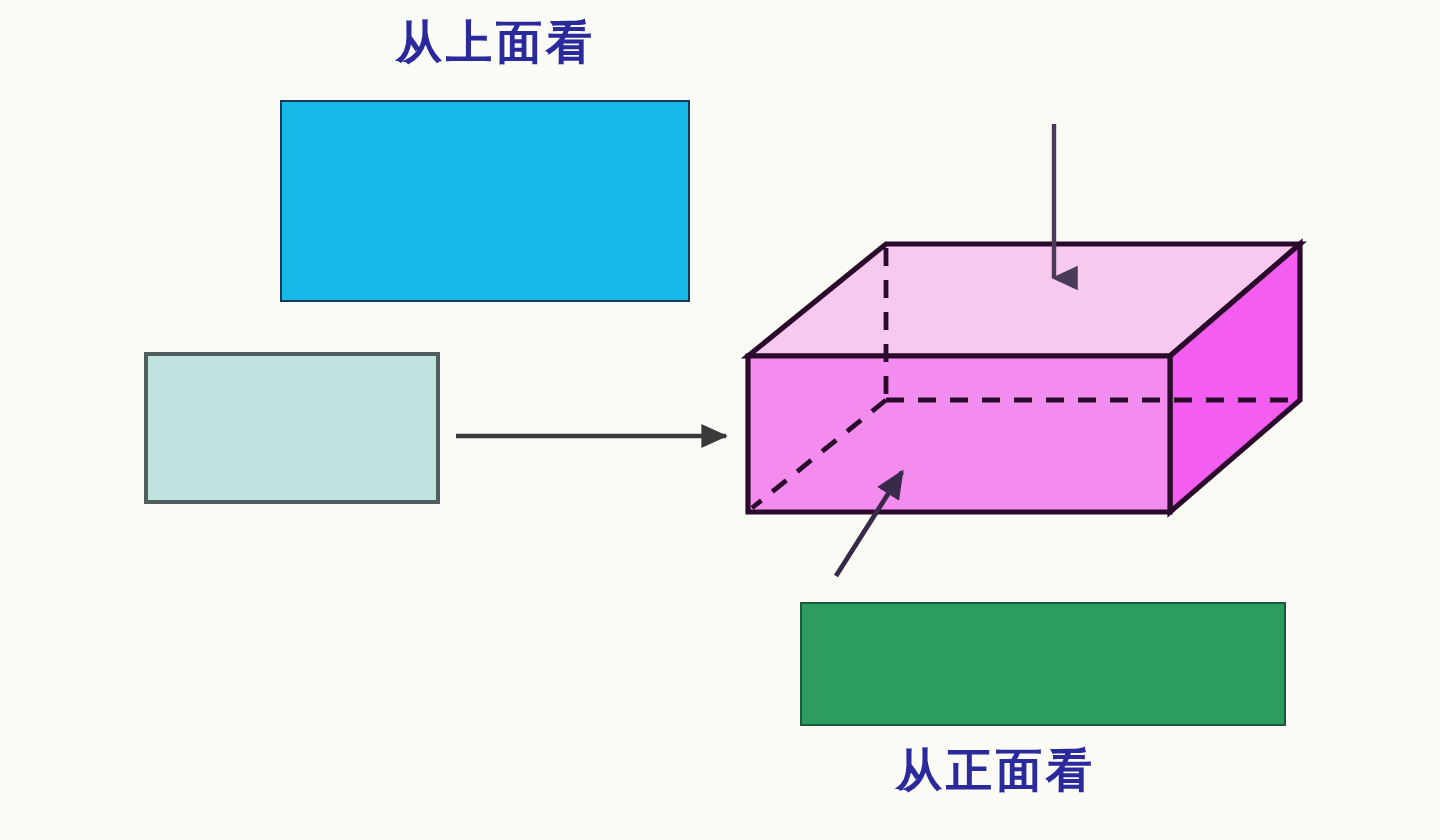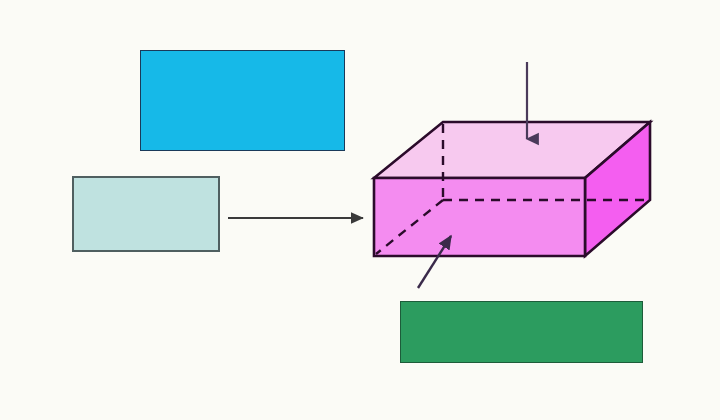--- a/index.html
+++ b/index.html
@@ -76,28 +76,30 @@
     top: 0;
     width: 720px;
     height: 420px;
   }
 </style>
 </head>
 <body>
 
 <div id="stage">
 
+  <div class="label" id="label-top">从上面看</div>
 
   <div class="face-rect" id="rect-top"></div>
 
   <div class="face-rect" id="rect-left"></div>
 
 
   <div class="face-rect" id="rect-front"></div>
 
+  <div class="label" id="label-front">从正面看</div>
 
   <svg id="vector-layer" viewBox="0 0 720 420">
     <defs>
       <marker id="arrowhead-down" markerWidth="7" markerHeight="7" refX="3.2" refY="5.4" orient="auto">
         <path d="M0.4,0 L6,0 L3.2,6 Z" fill="#4a3a5a"></path>
       </marker>
       <marker id="arrowhead-right" markerWidth="7" markerHeight="7" refX="5.6" refY="3" orient="auto">
         <path d="M0,0.3 L6,3 L0,5.7 Z" fill="#3a3a3a"></path>
       </marker>
       <marker id="arrowhead-diag" markerWidth="7" markerHeight="7" refX="5.4" refY="3" orient="auto">

